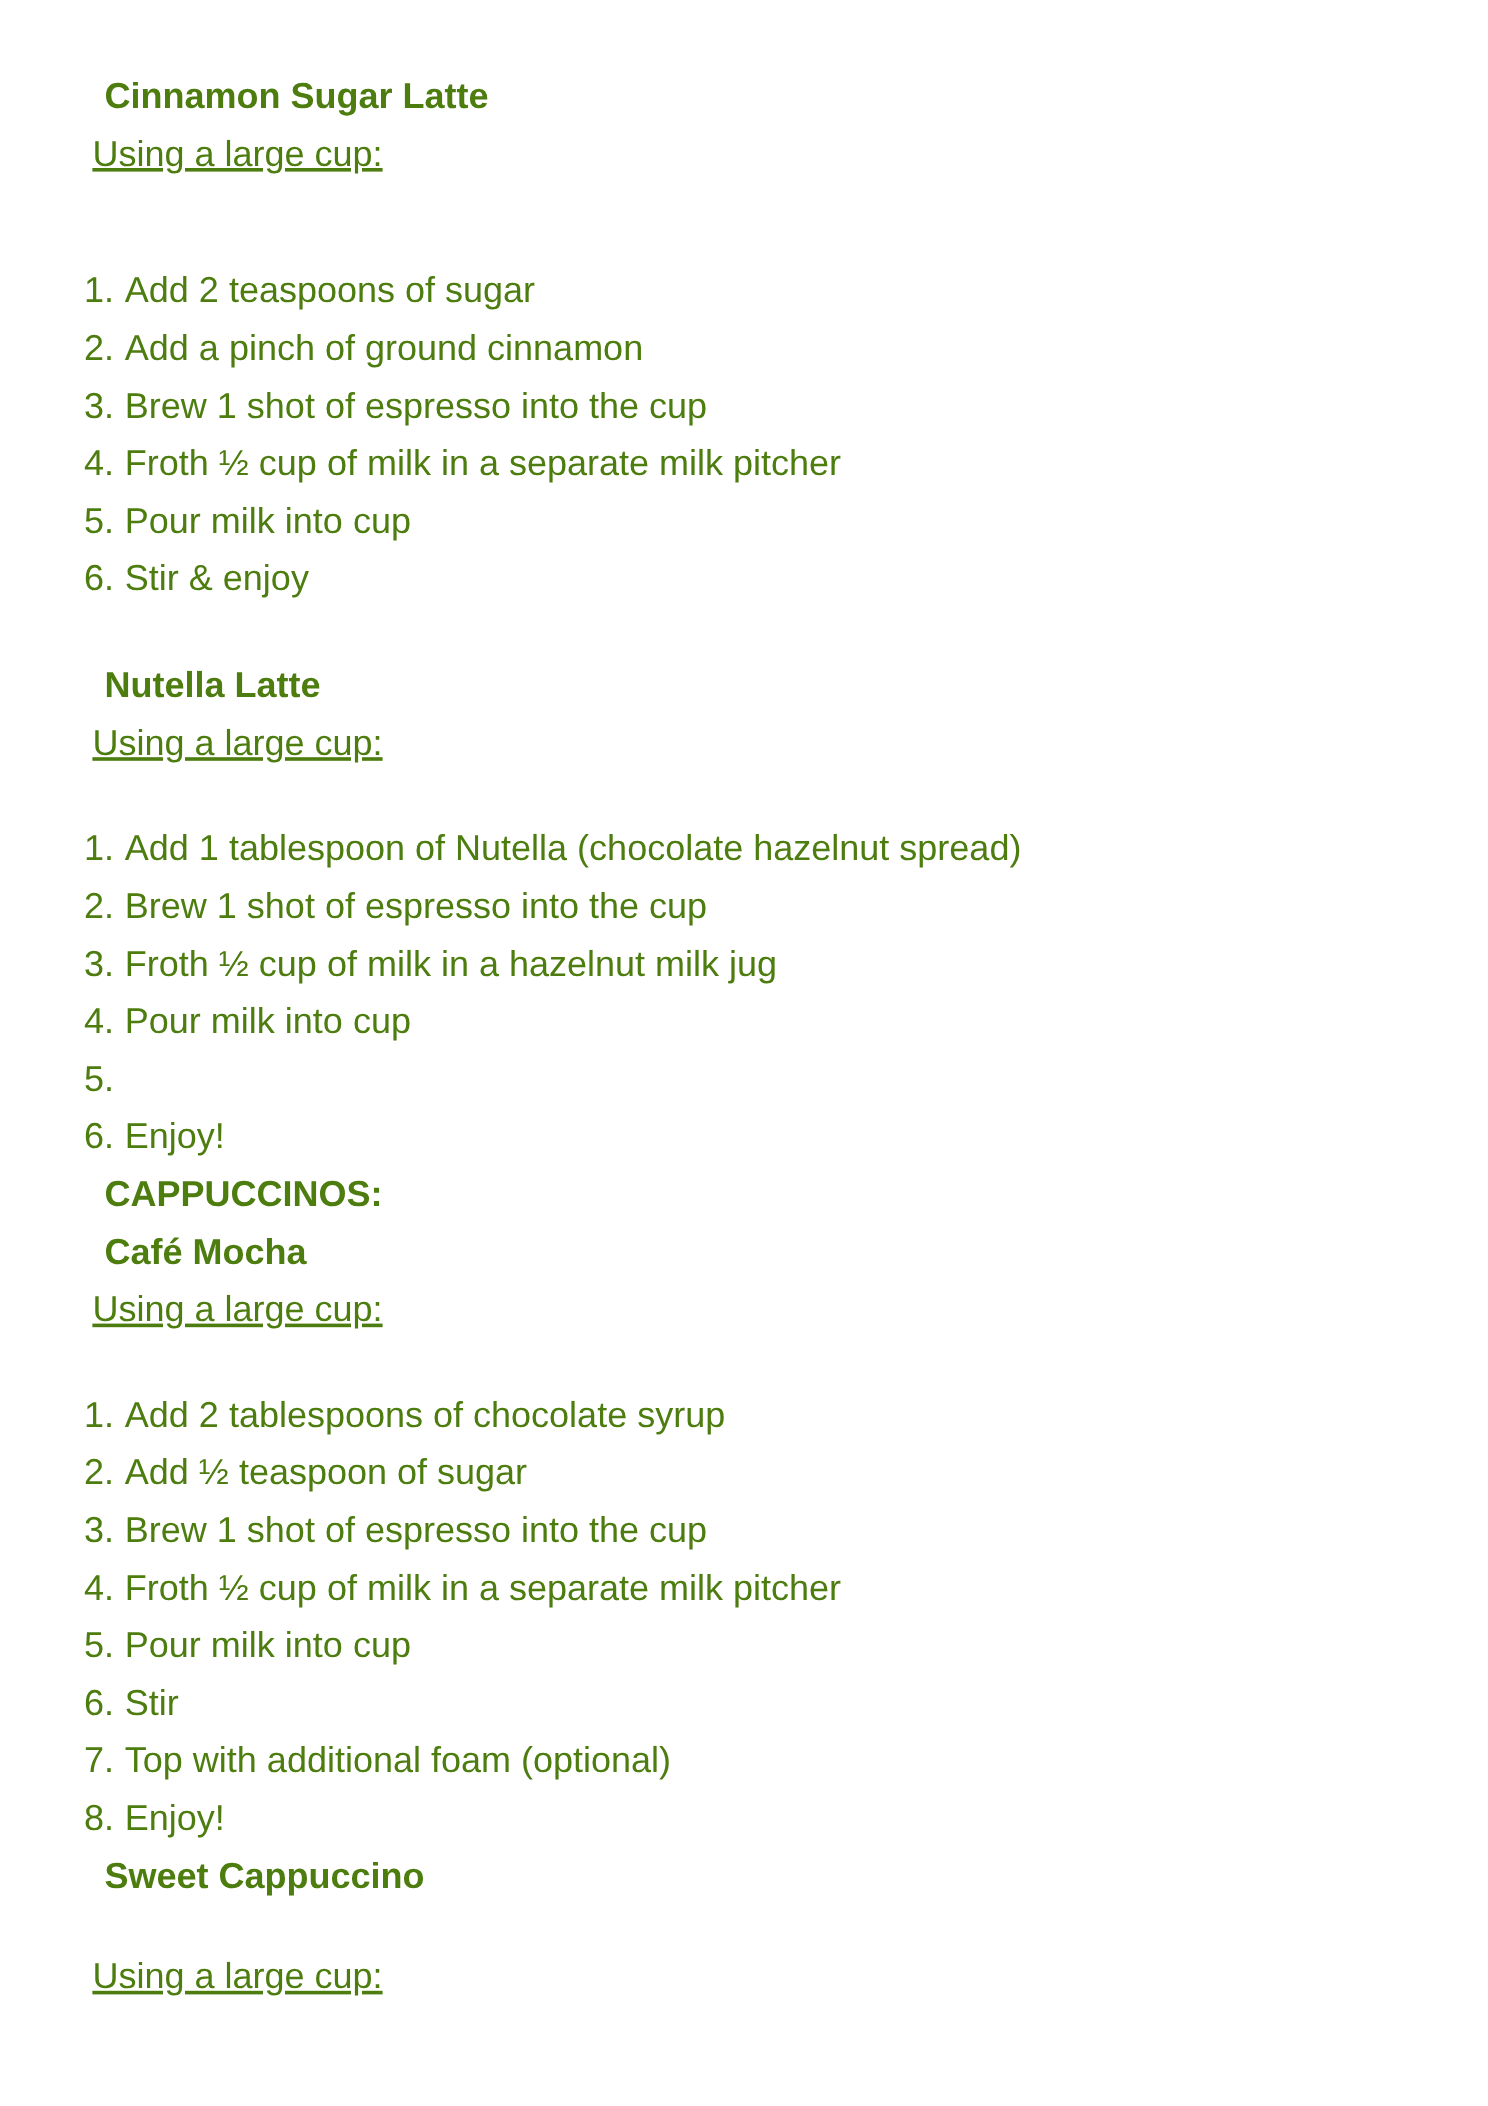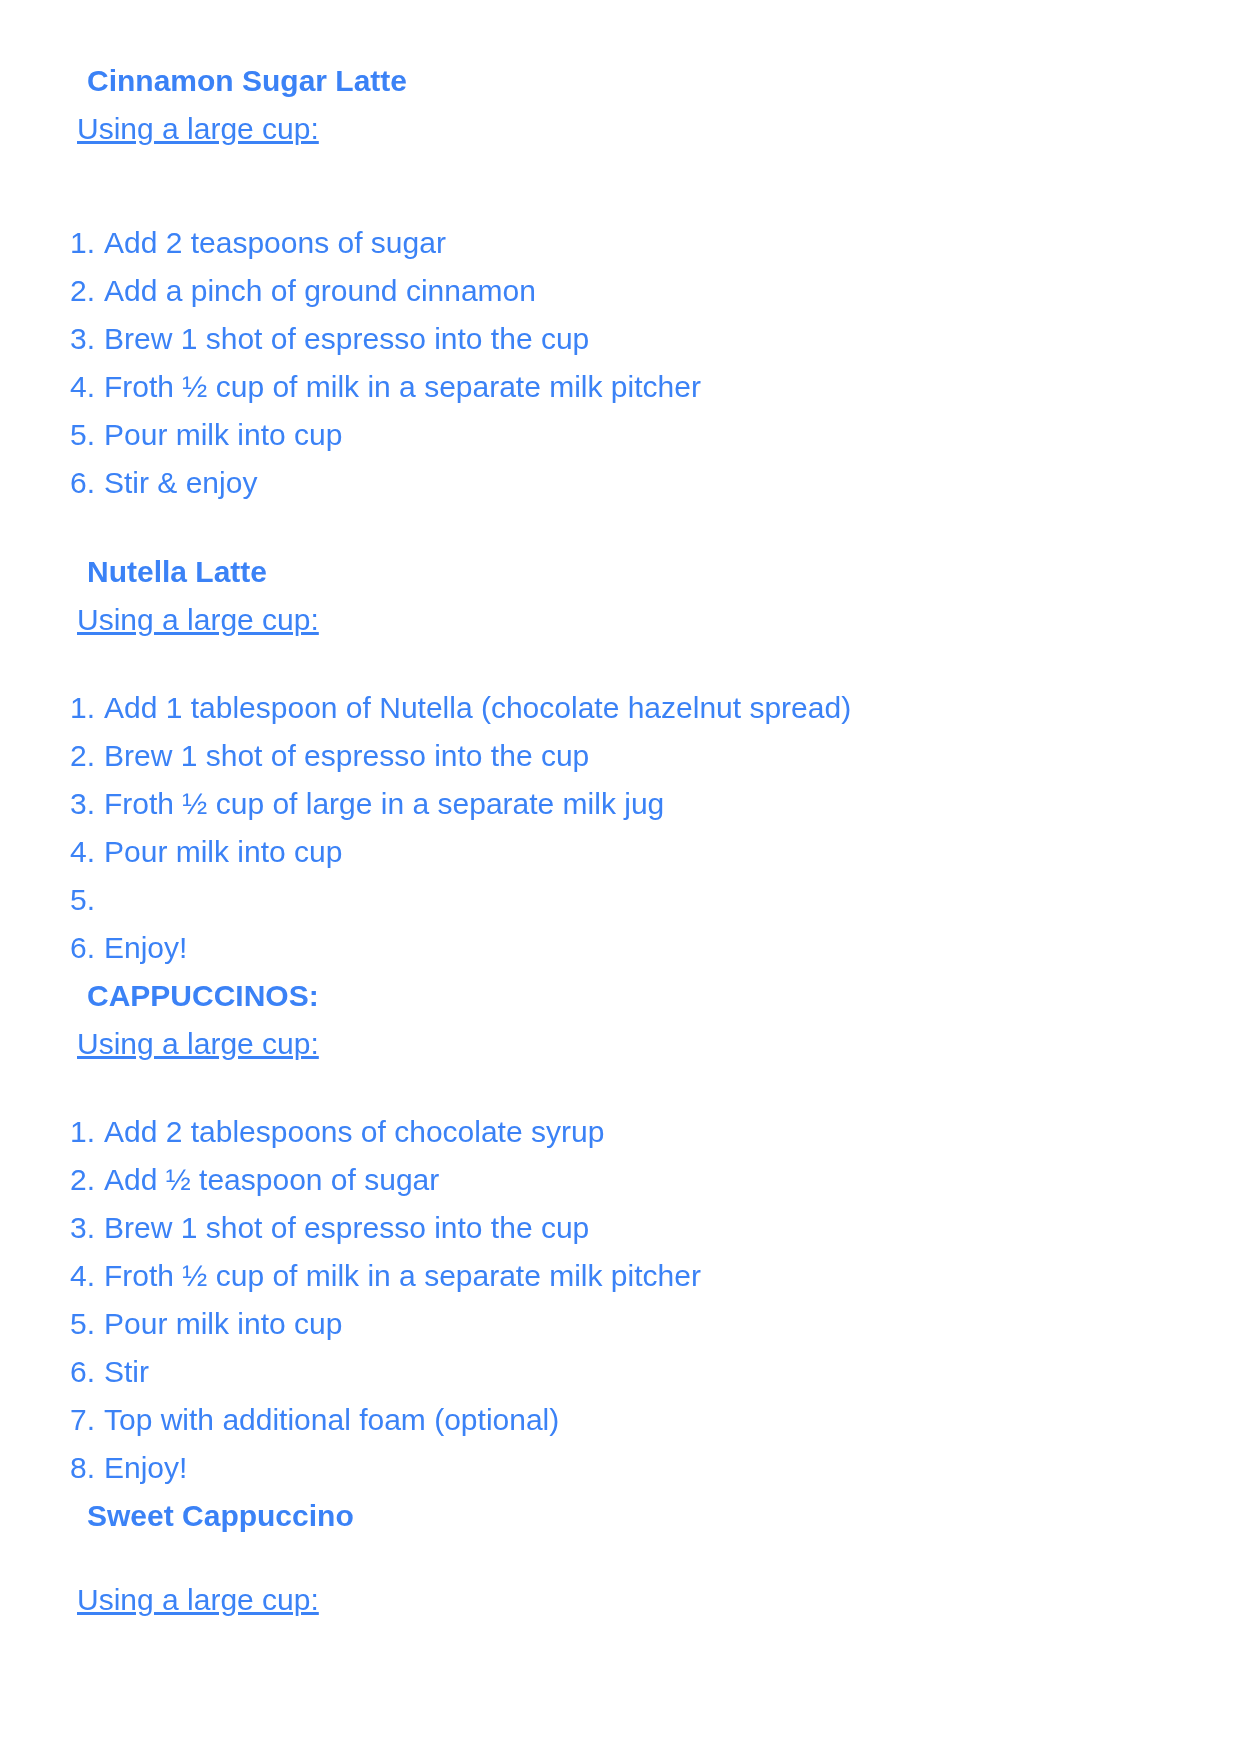--- a/index.html
+++ b/index.html
@@ -55,21 +55,21 @@
   }
   .gap-blank {
   }
   .gap-blank-sm {
     margin-top: 36px;
   }
 </style>
 </head>
 <body>
 
-<div class="page" style="background: rgb(255, 255, 255); color: #3b82f6;">
+<div class="page" style="background: rgb(255, 255, 255); color: #4d7c0f;">
 
   <div class="heading">Cinnamon Sugar Latte</div>
   <div class="intro">Using a large cup:</div>
   <div class="steps gap-lg">
     <div class="step">
         <span class="num"></span>
         <span>Add 2 teaspoons of sugar</span>
       </div>
     <div class="step">
         <span class="num"></span>
@@ -99,36 +99,37 @@
     <div class="step">
         <span class="num"></span>
         <span>Add 1 tablespoon of Nutella (chocolate hazelnut spread)</span>
       </div>
     <div class="step">
         <span class="num"></span>
         <span>Brew 1 shot of espresso into the cup</span>
       </div>
     <div class="step">
         <span class="num"></span>
-        <span>Froth ½ cup of large in a separate milk jug</span>
+        <span>Froth ½ cup of milk in a hazelnut milk jug</span>
       </div>
     <div class="step">
         <span class="num"></span>
         <span>Pour milk into cup</span>
       </div>
     <div class="step">
         <span class="num"></span>
       </div>
     <div class="step">
         <span class="num"></span>
         <span>Enjoy!</span>
       </div>
   </div>
 
   <div class="heading gap-blank">CAPPUCCINOS:</div>
+  <div class="heading">Café Mocha</div>
   <div class="intro">Using a large cup:</div>
   <div class="steps">
     <div class="step">
         <span class="num"></span>
         <span>Add 2 tablespoons of chocolate syrup</span>
       </div>
     <div class="step">
         <span class="num"></span>
         <span>Add ½ teaspoon of sugar</span>
       </div>

